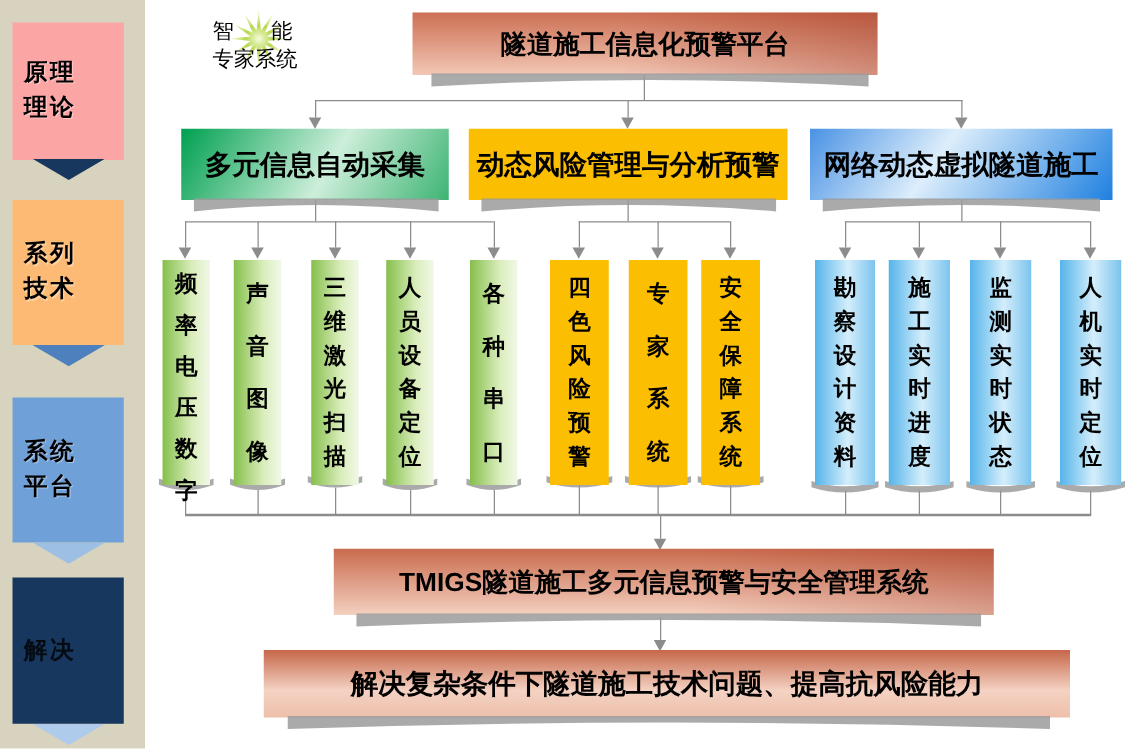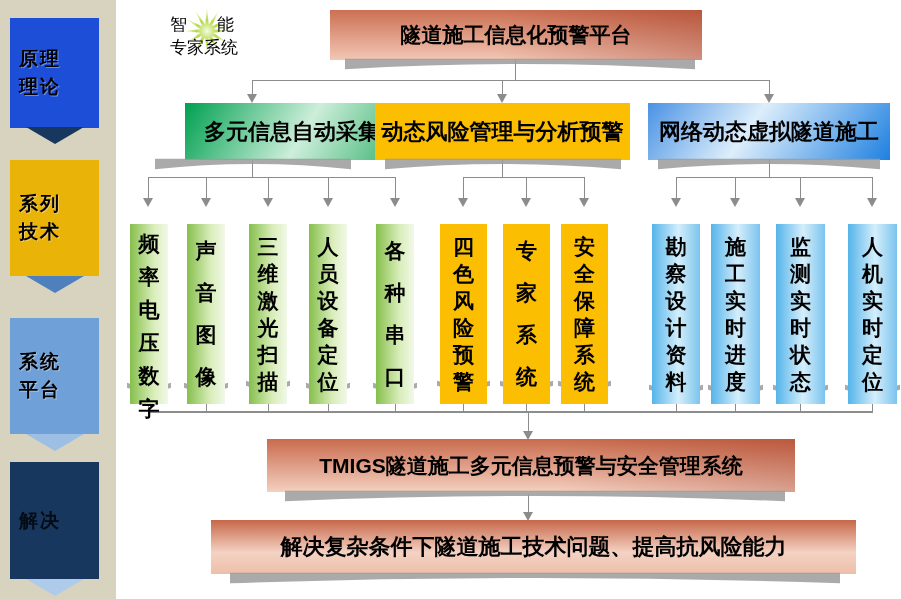--- a/index.html
+++ b/index.html
@@ -25,28 +25,28 @@
   #title-box{left:330px;top:10px;width:372px;height:50px;
     background:linear-gradient(to right,rgba(0,0,0,0) 45%,rgba(150,40,20,.35)),
                linear-gradient(to bottom,#cc7053,#f2c7b5);align-items:center;}
   #tmigs-box{left:267px;top:439px;width:528px;height:53px;
     background:linear-gradient(to right,rgba(0,0,0,0) 55%,rgba(150,40,20,.28)),
                linear-gradient(to bottom,#c96b4d,#f4d0c0);}
   #goal-box{left:211px;top:520px;width:645px;height:54px;font-size:22px;
     background:linear-gradient(to bottom,#c66749 0%,#f4d2c3 60%,#edbfa9 100%);}
   .hdr{top:103px;height:57px;font-size:22px;}
   #hdr-green{left:145px;width:214px;
-    background:linear-gradient(120deg,#00A050 0%,#cdeeda 55%,#3db473 100%);margin-left:40px;}
+    background:linear-gradient(120deg,#00A050 0%,#cdeeda 55%,#3db473 100%);}
   #hdr-yellow{left:375px;width:255px;background:#FCBE00;}
   #hdr-blue{left:648px;width:242px;
     background:linear-gradient(125deg,#4a92e4 0%,#ddeefb 42%,#1f80e0 100%);font-family:Liberation Serif, serif;}
   
   .col{
     position:absolute;top:208px;height:180px;display:flex;align-items:center;justify-content:center;
-    font-weight:bold;font-size:21px;text-align:center;z-index:3;margin-top:16px;
+    font-weight:bold;font-size:18px;text-align:center;z-index:3;
   }
   .col span{display:block;width:1em;word-break:break-all;}
   .lh27{line-height:27px}.lh33{line-height:33px}.lh42{line-height:42px}
   .top{align-items:flex-start;padding-top:3px;box-sizing:border-box;}
   .g{background:linear-gradient(to right,#86bf4c 0%,#d9edba 62%,#f1f8e8 100%);}
   .y{background:#FCBE00;}
   .b{background:linear-gradient(to right,#55b4ea 0%,#d4eefb 55%,#7cc4ee 100%);}
   
   .vl,.hl{position:absolute;background:#8c8c8c;}
   .vl{width:1px;} .hl{height:1px;}
@@ -73,27 +73,27 @@
       <radialGradient id="starg" cx="50%" cy="50%" r="50%">
         <stop offset="0%" stop-color="#f6fbdc"></stop>
         <stop offset="45%" stop-color="#b5d84e"></stop>
         <stop offset="100%" stop-color="#cfe96a" stop-opacity="0.15"></stop>
       </radialGradient>
     </defs>
   </svg>
 
   <div class="side-strip"></div>
 
-  <div class="side-box" style="top:18px;height:110px;background:#1d4ed8">
+  <div class="side-box" style="top:18px;height:110px;background:#fca5a5">
     <span>原理</span>
     <span>理论</span>
   </div>
   <div class="side-arrow" style="left:26px;top:127px;background:#17375E"></div>
 
-  <div class="side-box" style="top:160px;height:116px;background:#eab308">
+  <div class="side-box" style="top:160px;height:116px;background:#fdba74">
     <span>系列</span>
     <span>技术</span>
   </div>
   <div class="side-arrow" style="left:26px;top:276px;background:#4E80BD"></div>
 
   <div class="side-box" style="top:318px;height:116px;background:#70A0D8">
     <span>系统</span>
     <span>平台</span>
   </div>
   <div class="side-arrow" style="left:26px;top:434px;background:#9DBFE4"></div>

